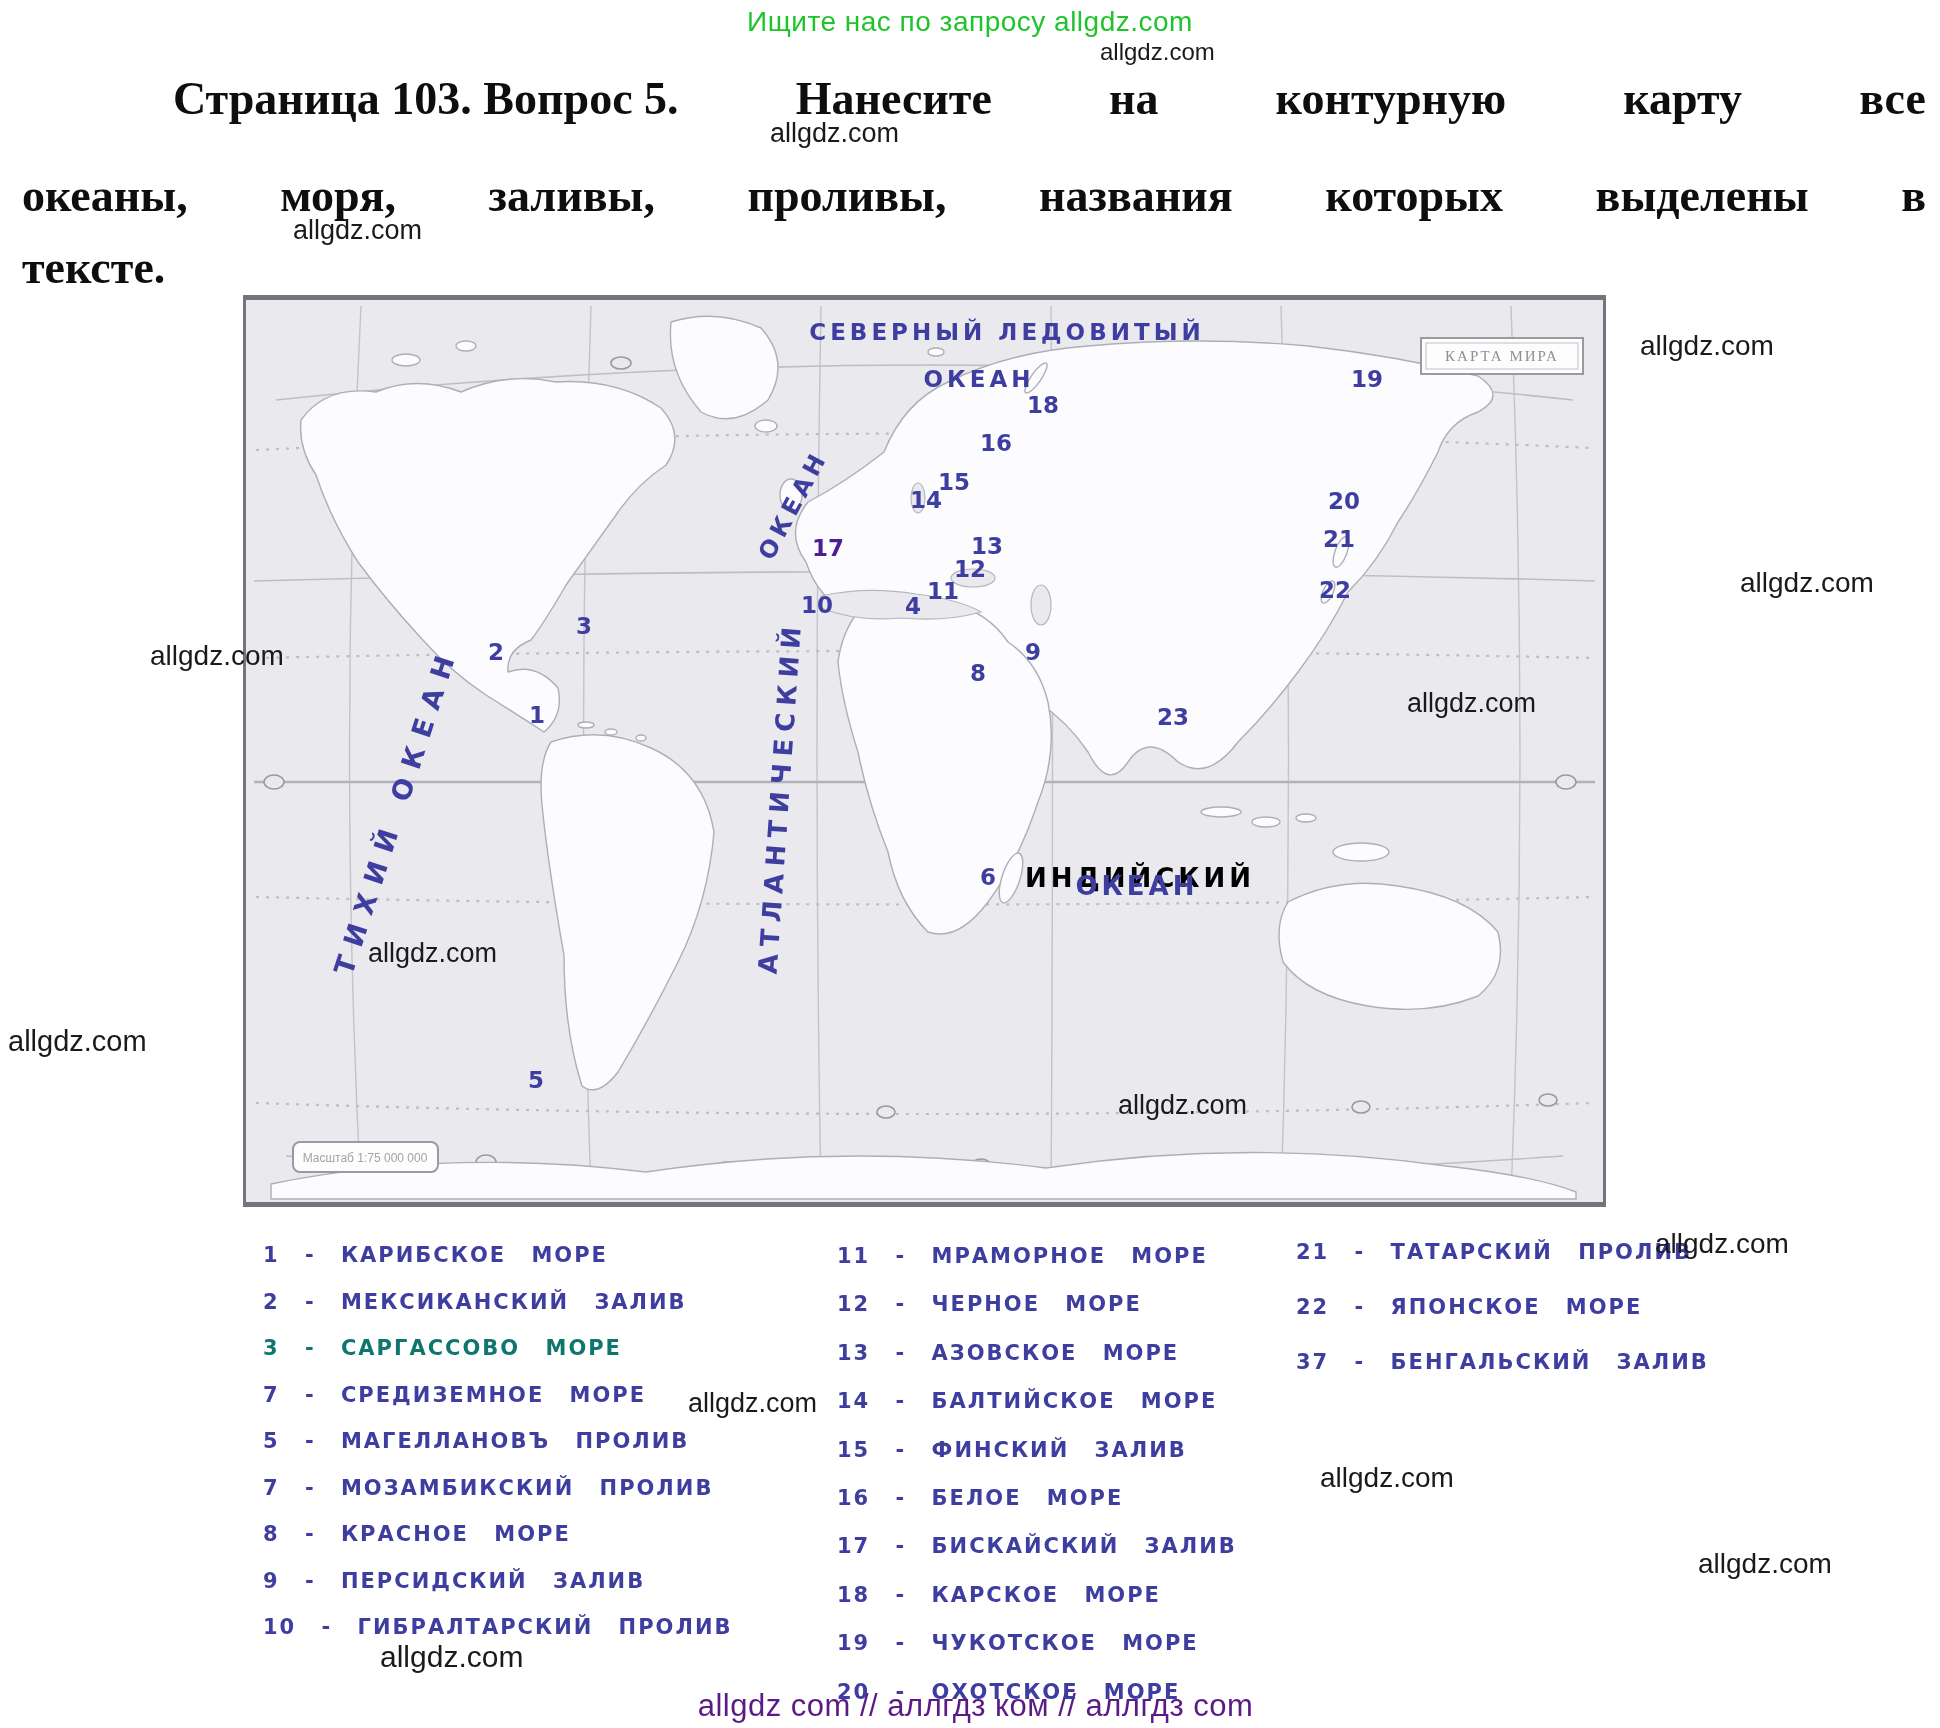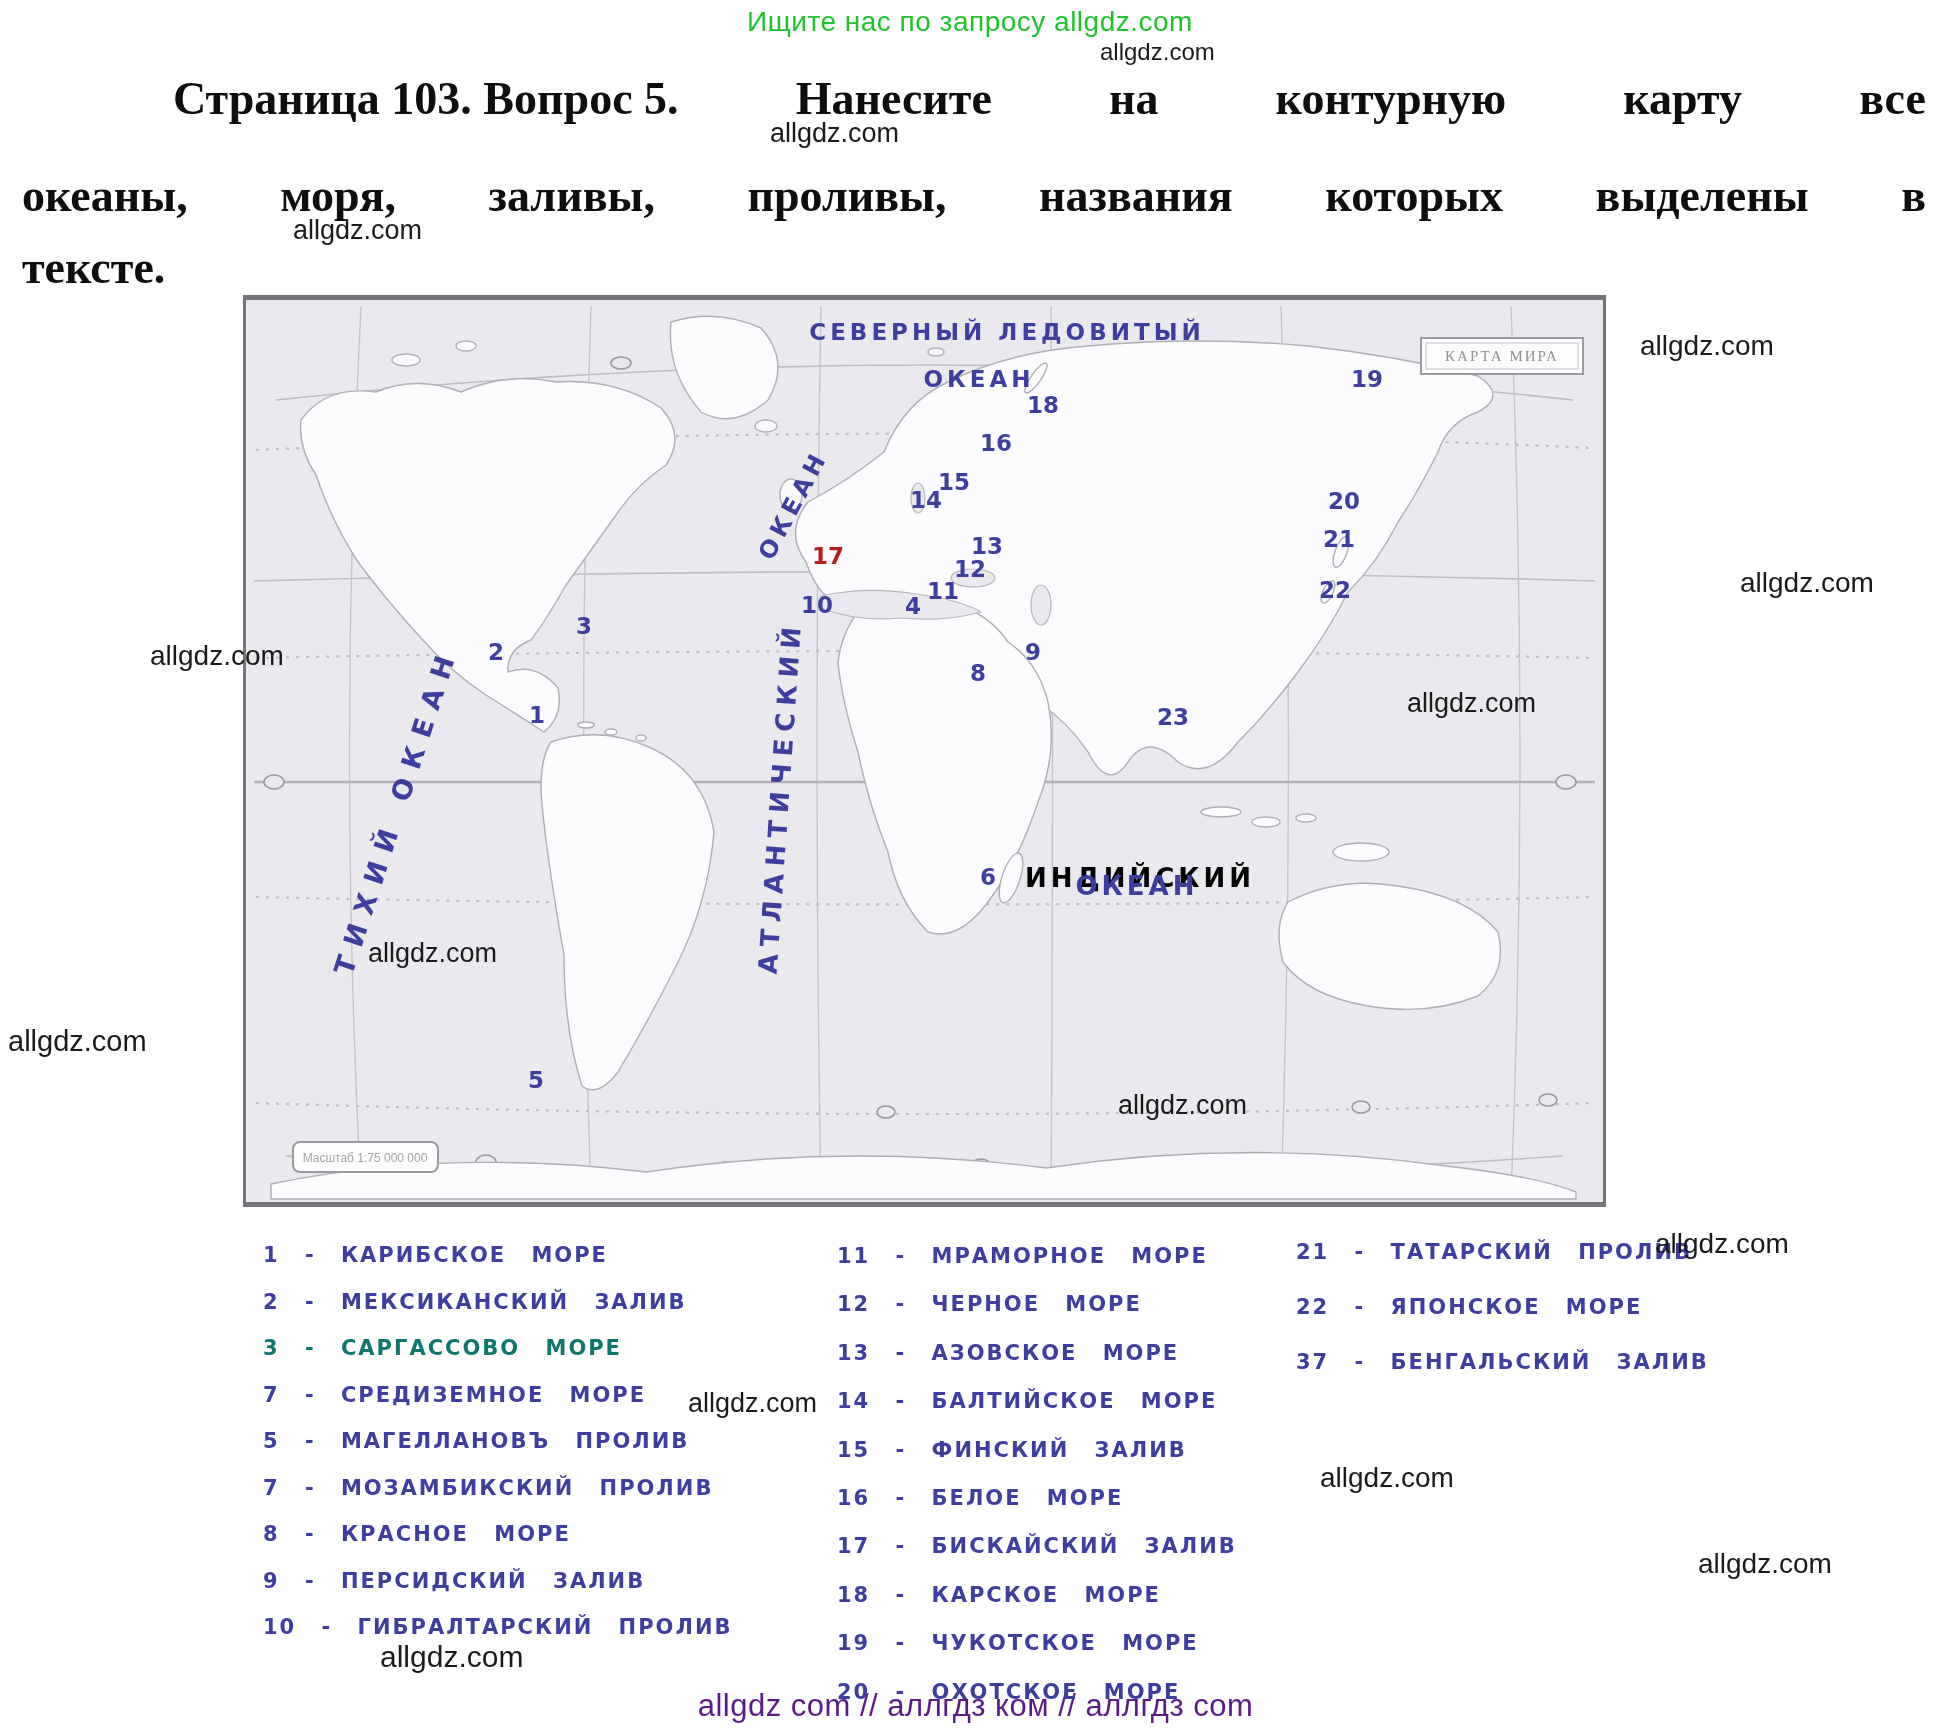--- a/index.html
+++ b/index.html
@@ -164,21 +164,21 @@
         <div class="marker" style="left: 732px; top: 373px; color: rgb(62, 62, 161);">8</div>
         <div class="marker" style="left: 787px; top: 352px; color: rgb(62, 62, 161);">9</div>
         <div class="marker" style="left: 571px; top: 305px; color: rgb(62, 62, 161);">10</div>
         <div class="marker" style="left: 697px; top: 291px; color: rgb(62, 62, 161);">11</div>
         <div class="marker" style="left: 667px; top: 306px; color: rgb(62, 62, 161);">4</div>
         <div class="marker" style="left: 724px; top: 269px; color: rgb(62, 62, 161);">12</div>
         <div class="marker" style="left: 741px; top: 246px; color: rgb(62, 62, 161);">13</div>
         <div class="marker" style="left: 680px; top: 200px; color: rgb(62, 62, 161);">14</div>
         <div class="marker" style="left: 697px; top: 182px; color: rgb(62, 62, 161); margin-left: 11px;">15</div>
         <div class="marker" style="left: 750px; top: 143px; color: rgb(62, 62, 161);">16</div>
-        <div class="marker" style="left: 582px; top: 256px; color: #b91c1c;">17</div>
+        <div class="marker" style="left: 582px; top: 248px; color: #4c1d95;">17</div>
         <div class="marker" style="left: 797px; top: 105px; color: rgb(62, 62, 161);">18</div>
         <div class="marker" style="left: 1121px; top: 79px; color: rgb(62, 62, 161);">19</div>
         <div class="marker" style="left: 1098px; top: 201px; color: rgb(62, 62, 161);">20</div>
         <div class="marker" style="left: 1093px; top: 239px; color: rgb(62, 62, 161);">21</div>
         <div class="marker" style="left: 1089px; top: 290px; color: rgb(62, 62, 161);">22</div>
         <div class="marker" style="left: 927px; top: 417px; color: rgb(62, 62, 161);">23</div>
       </div>
   </div>
 
   <div id="legend">

